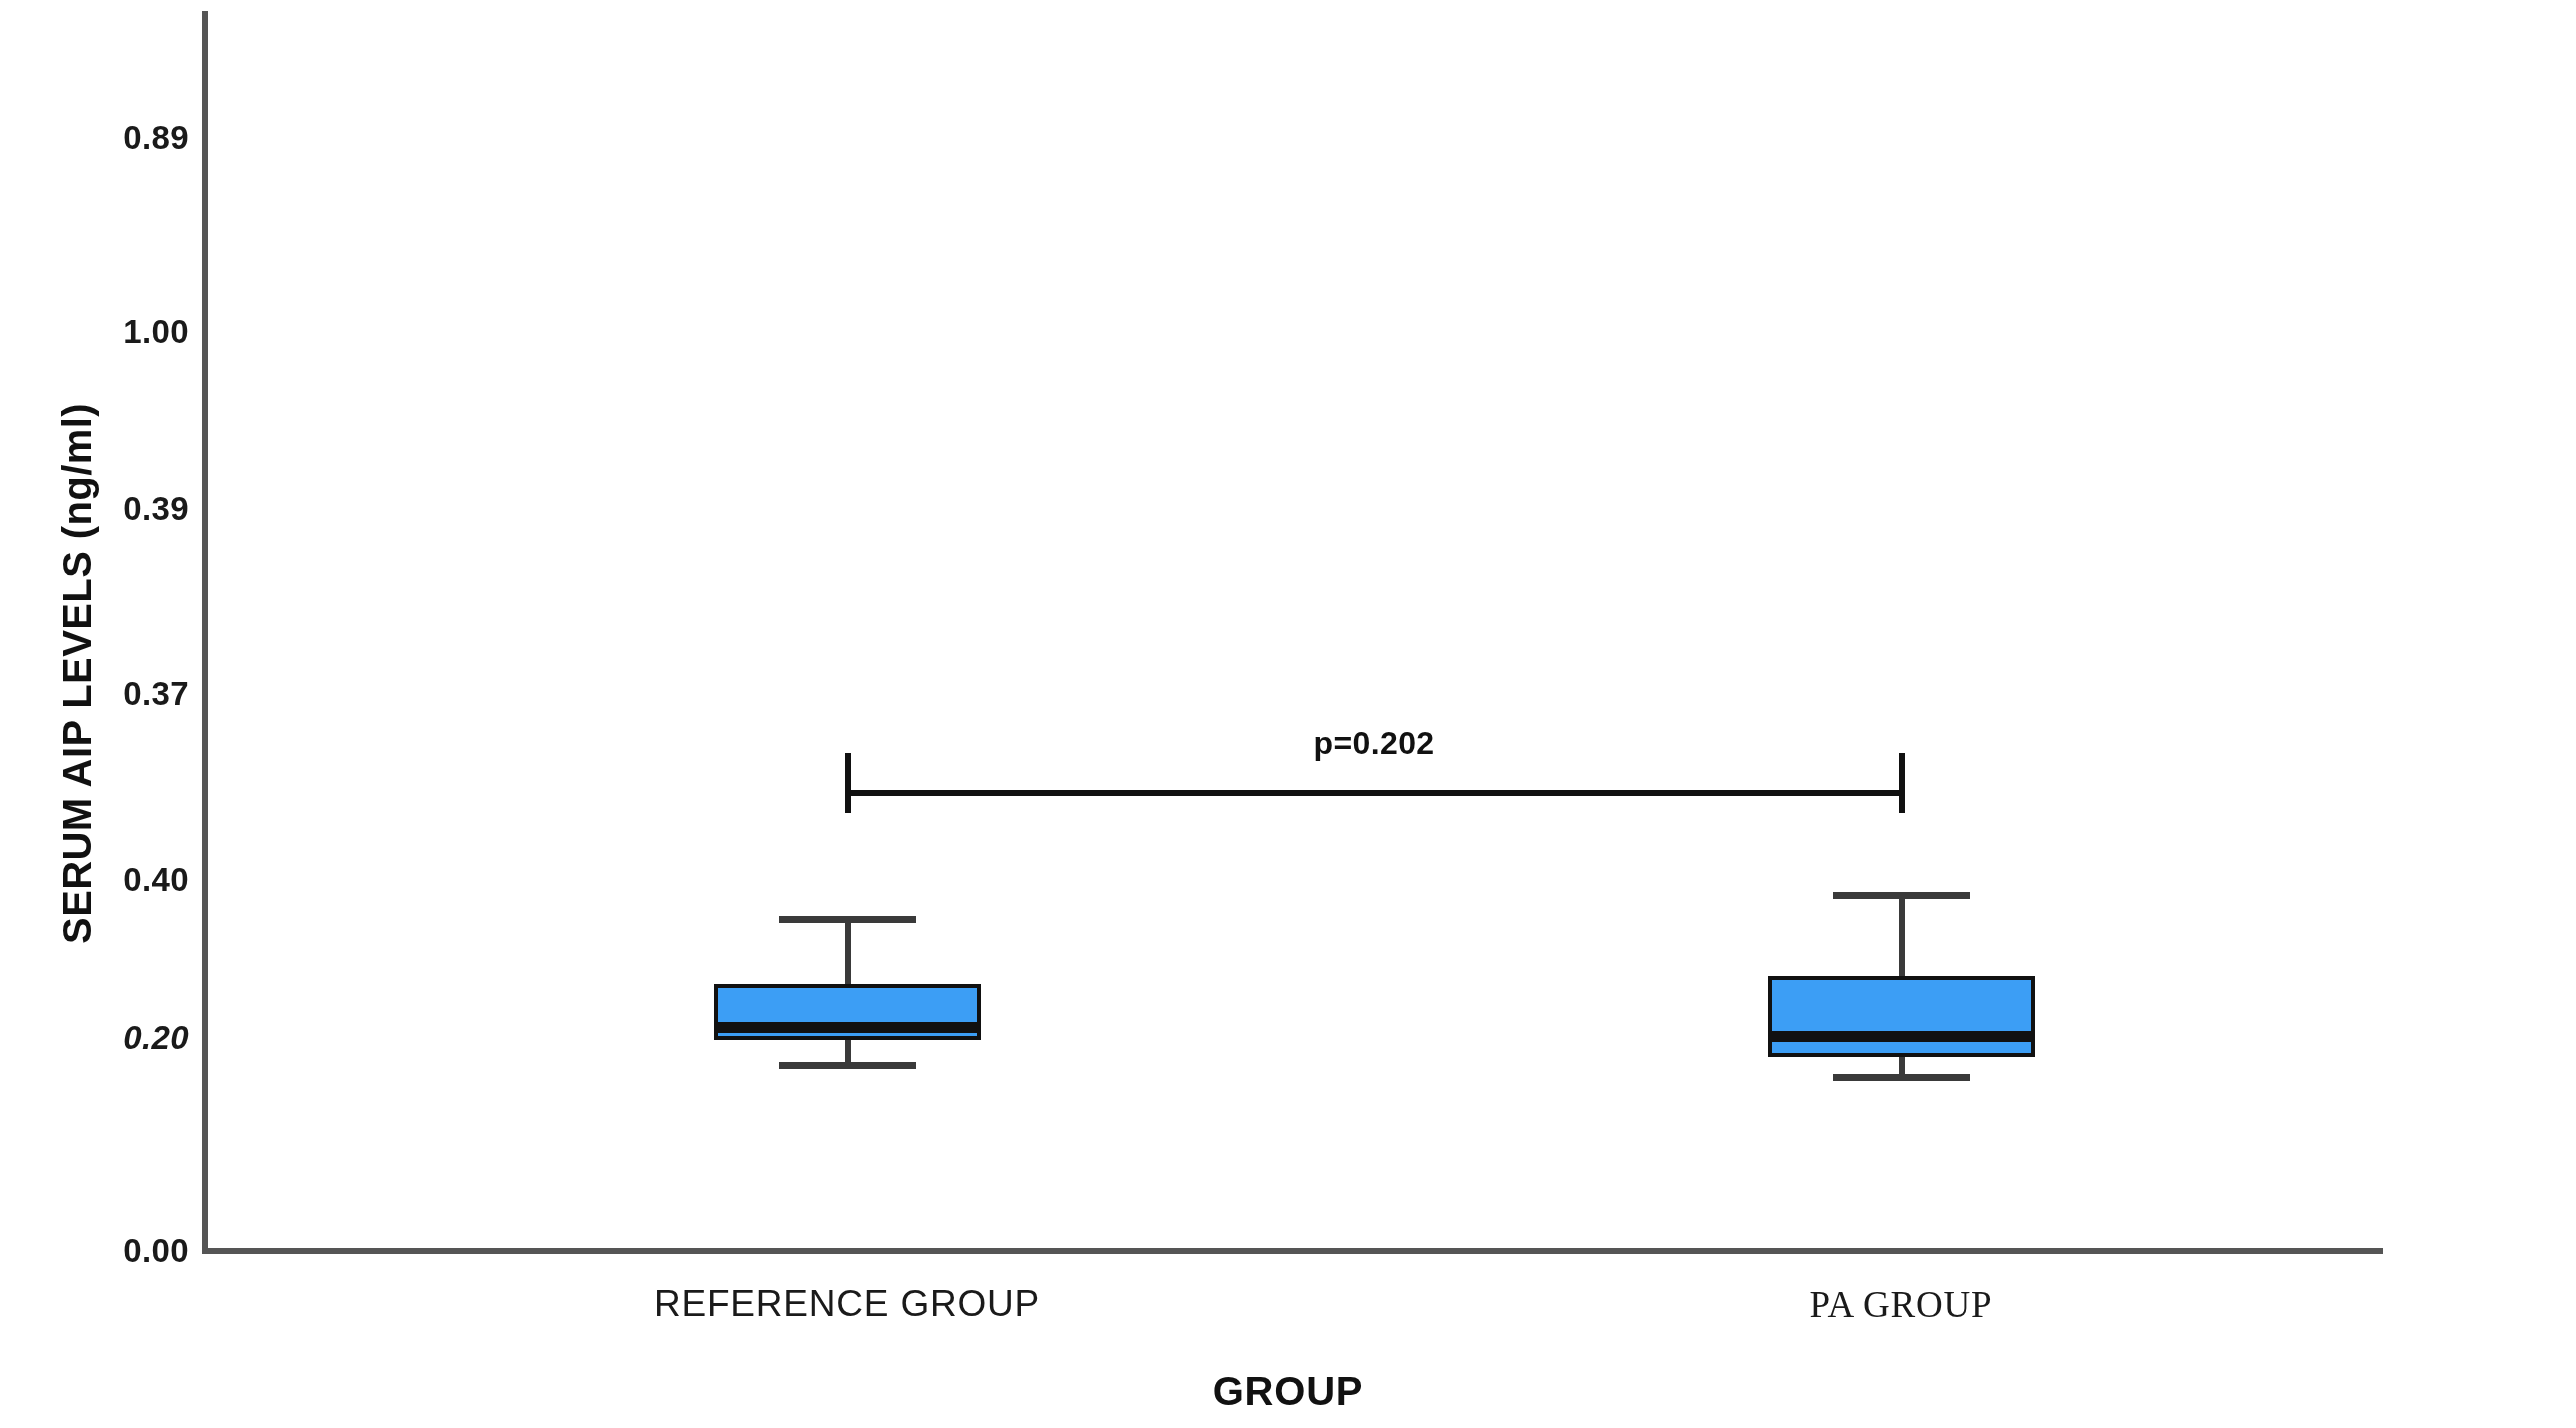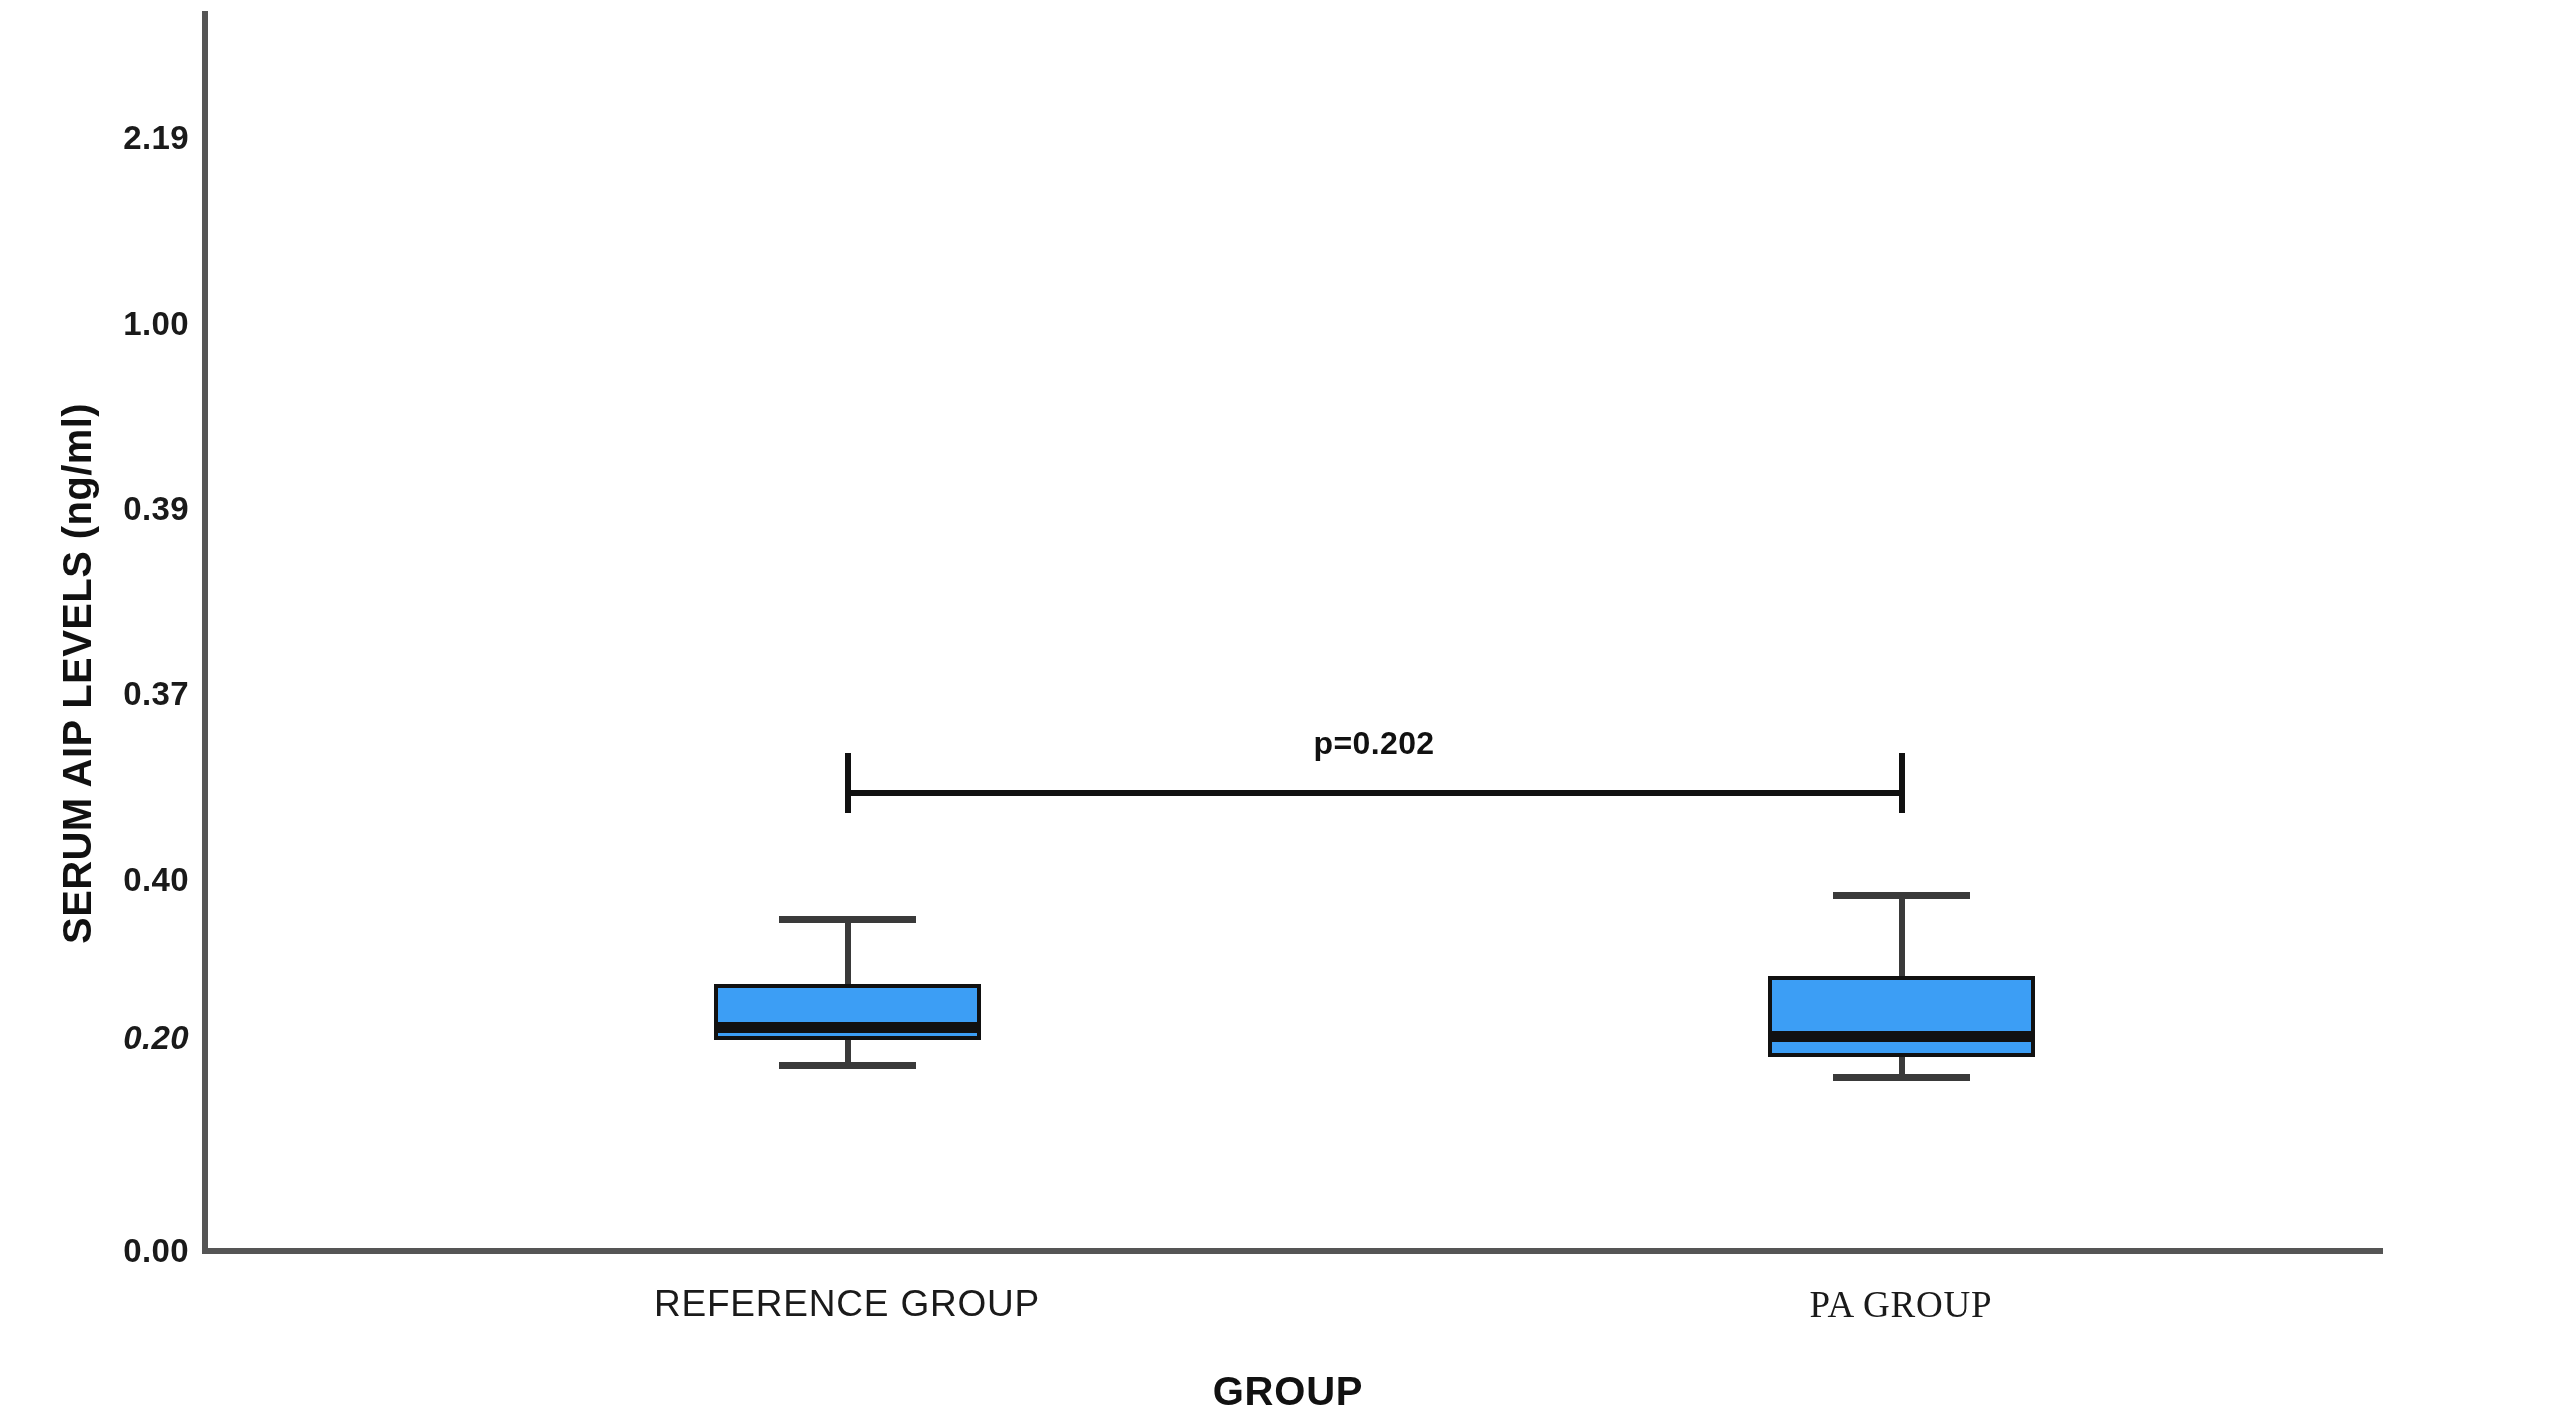--- a/index.html
+++ b/index.html
@@ -152,22 +152,22 @@
 
   <div class="y-axis-line"></div>
   <div class="x-axis-line"></div>
 
   <div id="y-ticks">
       <div class="y-tick-label" style="top: 1251px;">0.00</div>
       <div class="y-tick-label" style="top: 1038px; font-style: italic;">0.20</div>
       <div class="y-tick-label" style="top: 880px;">0.40</div>
       <div class="y-tick-label" style="top: 694px;">0.37</div>
       <div class="y-tick-label" style="top: 509px;">0.39</div>
-      <div class="y-tick-label" style="top: 324px;">1.00</div>
-      <div class="y-tick-label" style="top: 138px;">2.19</div>
+      <div class="y-tick-label" style="top: 332px;">1.00</div>
+      <div class="y-tick-label" style="top: 138px;">0.89</div>
     </div>
 
   <div class="y-axis-title">SERUM AIP LEVELS (ng/ml)</div>
 
   <div id="boxes-layer">
       <div class="boxplot">
         <div class="whisker-stem" style="left: 845px; top: 916px; height: 68px;"></div>
         <div class="whisker-cap" style="left: 779px; top: 916px; width: 137px;"></div>
         <div class="whisker-stem" style="left: 845px; top: 1039px; height: 23px;"></div>
         <div class="whisker-cap" style="left: 779px; top: 1062px; width: 137px;"></div>

